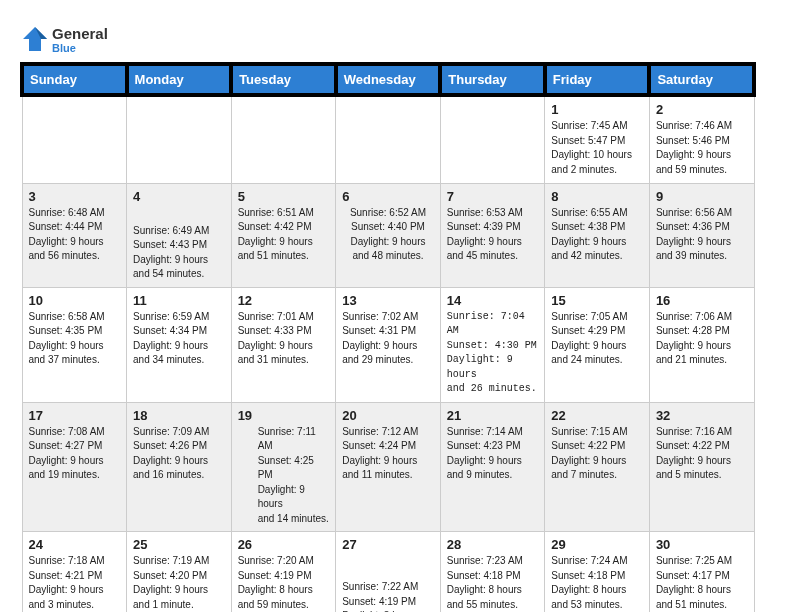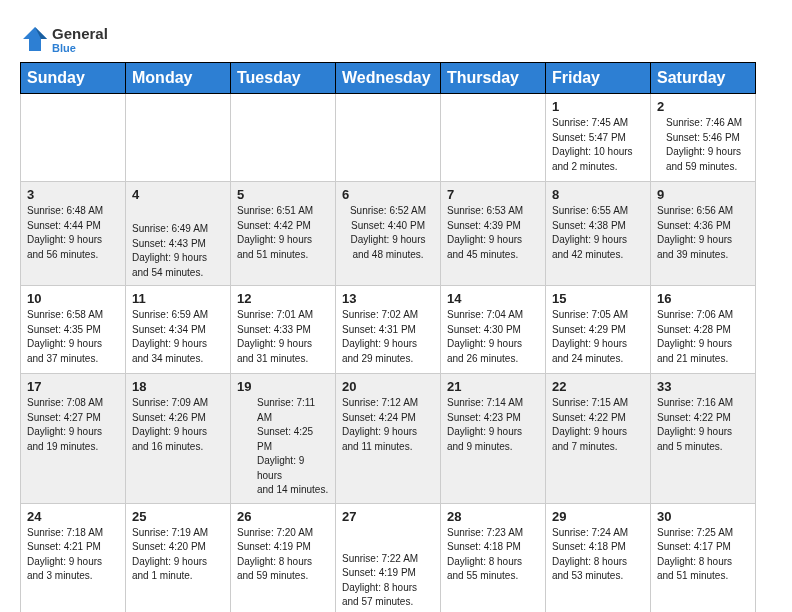--- a/index.html
+++ b/index.html
@@ -47,23 +47,23 @@
     .calendar-table {
       width: 100%;
       border-collapse: collapse;
       table-layout: fixed;
     }
     .calendar-table th {
       background-color: #2d7fd3;
       color: #fff;
       text-align: left;
       padding: 6px 6px;
-      font-size: 16px;
+      font-size: 13px;
       font-weight: bold;
-      border: 1px solid #000000;
+      border: 4px solid #000000;
     }
     .calendar-table td {
       vertical-align: top;
       padding: 5px 6px;
       font-size: 11px;
       color: #222;
       border: 1px solid #ccc;
       height: 88px;
       background: #fff;
     }
@@ -133,21 +133,21 @@
           <td class="empty-cell"></td>
           <td>
             <div class="day-number">1</div>
             <div class="day-info" style="white-space: pre-line;">Sunrise: 7:45 AM
 Sunset: 5:47 PM
 Daylight: 10 hours
 and 2 minutes.</div>
           </td>
           <td>
             <div class="day-number">2</div>
-            <div class="day-info" style="white-space: pre-line; margin-left: 9px;">Sunrise: 7:46 AM
+            <div class="day-info" style="white-space: pre-line;">Sunrise: 7:46 AM
 Sunset: 5:46 PM
 Daylight: 9 hours
 and 59 minutes.</div>
           </td>
         </tr>
         <tr>
           <td>
             <div class="day-number">3</div>
             <div class="day-info" style="white-space: pre-line;">Sunrise: 6:48 AM
 Sunset: 4:44 PM
@@ -221,21 +221,21 @@
           </td>
           <td>
             <div class="day-number">13</div>
             <div class="day-info" style="white-space: pre-line;">Sunrise: 7:02 AM
 Sunset: 4:31 PM
 Daylight: 9 hours
 and 29 minutes.</div>
           </td>
           <td>
             <div class="day-number">14</div>
-            <div class="day-info" style="white-space: pre-line;">Sunrise: 7:04 AM
+            <div class="day-info" style="white-space: pre-line; font-family: Liberation Mono, monospace;">Sunrise: 7:04 AM
 Sunset: 4:30 PM
 Daylight: 9 hours
 and 26 minutes.</div>
           </td>
           <td>
             <div class="day-number">15</div>
             <div class="day-info" style="white-space: pre-line;">Sunrise: 7:05 AM
 Sunset: 4:29 PM
 Daylight: 9 hours
 and 24 minutes.</div>
@@ -285,21 +285,21 @@
 and 9 minutes.</div>
           </td>
           <td>
             <div class="day-number">22</div>
             <div class="day-info" style="white-space: pre-line;">Sunrise: 7:15 AM
 Sunset: 4:22 PM
 Daylight: 9 hours
 and 7 minutes.</div>
           </td>
           <td>
-            <div class="day-number">33</div>
+            <div class="day-number">32</div>
             <div class="day-info" style="white-space: pre-line;">Sunrise: 7:16 AM
 Sunset: 4:22 PM
 Daylight: 9 hours
 and 5 minutes.</div>
           </td>
         </tr>
         <tr>
           <td>
             <div class="day-number">24</div>
             <div class="day-info" style="white-space: pre-line;">Sunrise: 7:18 AM

